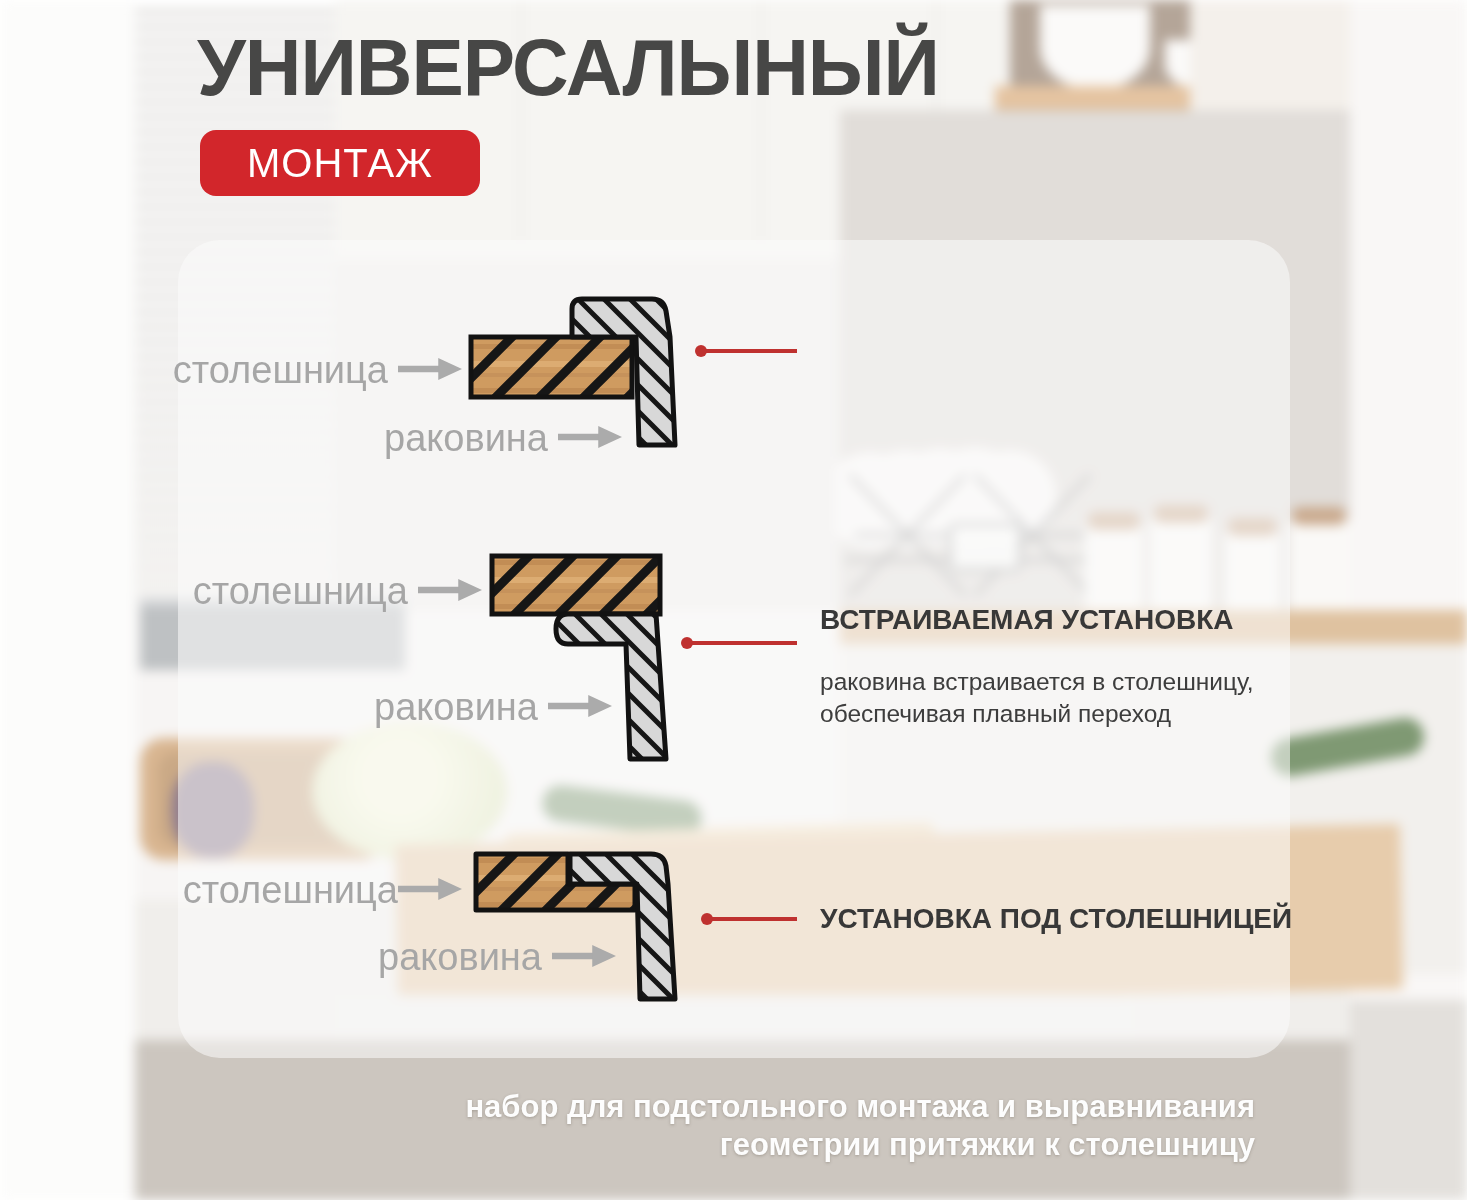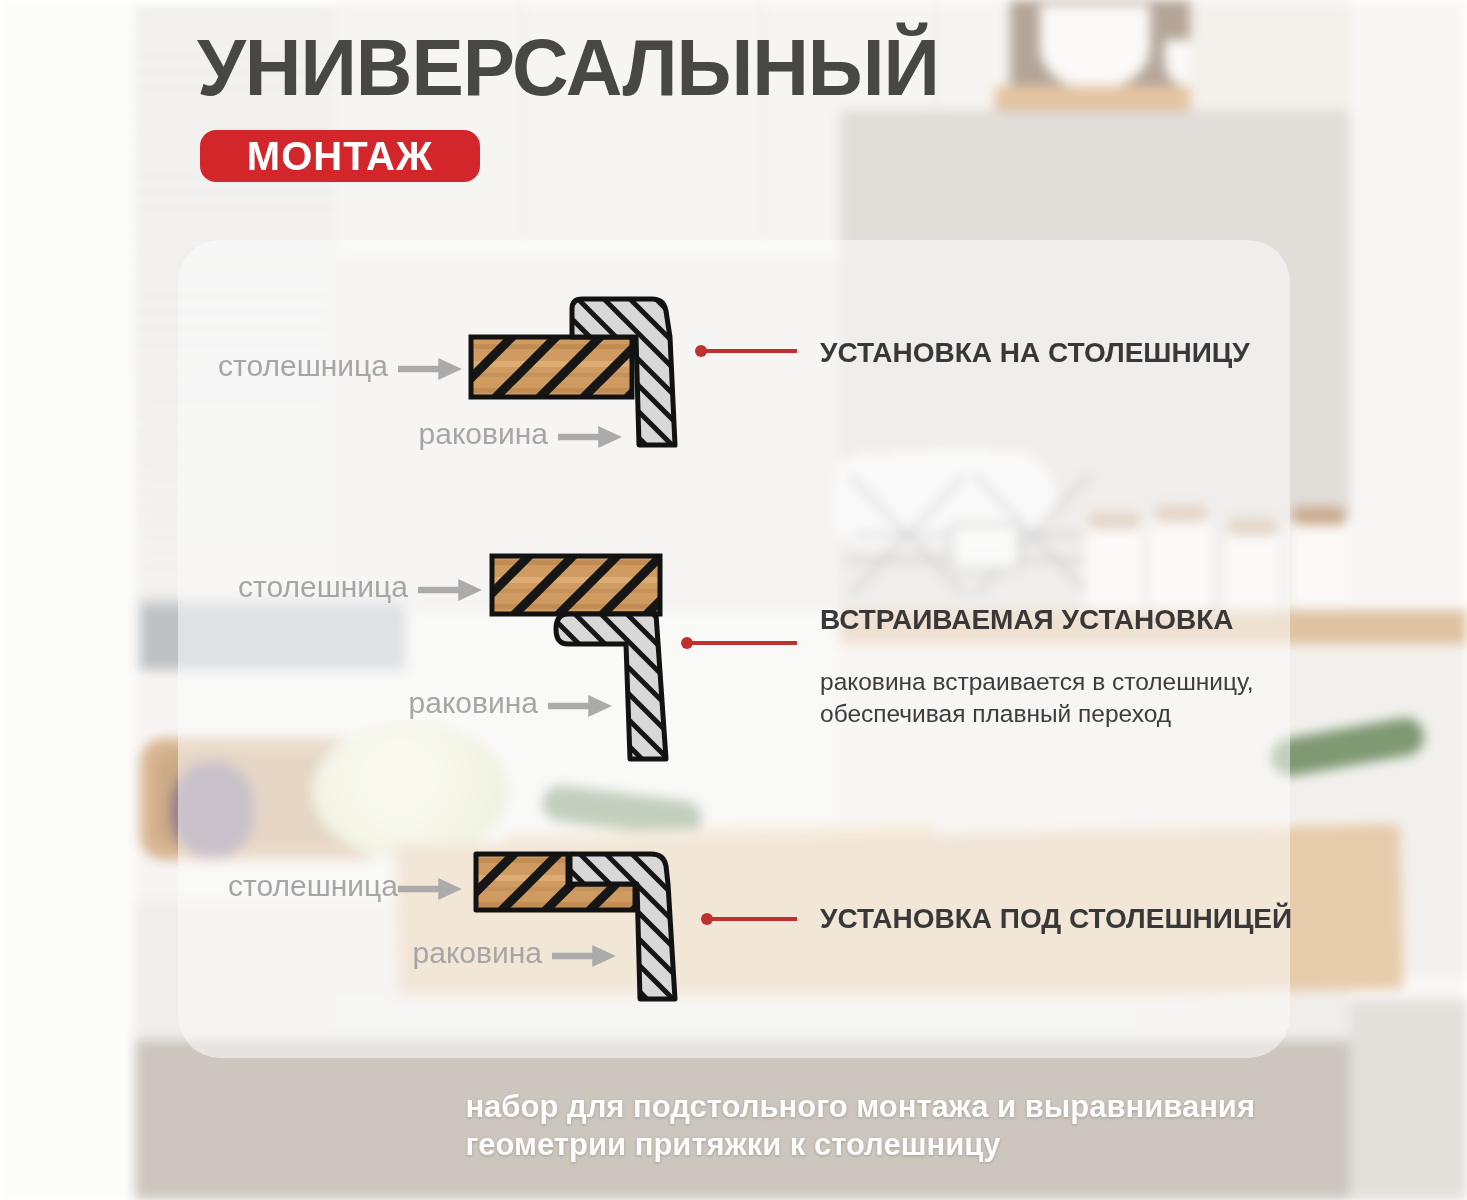--- a/index.html
+++ b/index.html
@@ -42,35 +42,35 @@
   .bg-board{left:505px;top:828px;width:430px;height:55px;background:#e9cb9c;transform:rotate(-1.5deg);border-radius:8px;}
   .bg-botcab{left:335px;top:995px;width:800px;height:205px;background:#e9e7e5;}
   .bg-botstrip{left:135px;top:1040px;width:1332px;height:160px;background:#b3aba0;}
   .bg-botright{left:1350px;top:1000px;width:117px;height:200px;background:#d6d1cb;}
   .bg-wash{inset:0;background:rgba(255,255,255,0.33);}
 
   
   .title{left:197px;top:22px;margin:0;font-size:80px;font-weight:bold;
     color:#474746;letter-spacing:-1px;transform:scaleX(0.98);transform-origin:left top;
     white-space:nowrap;}
-  .badge{left:200px;top:130px;width:280px;height:52px;border-radius:16px;
+  .badge{left:200px;top:130px;width:280px;height:66px;border-radius:16px;
     display:flex;align-items:center;justify-content:center;
-    font-size:40px;font-weight:bold;color:#ffffff;letter-spacing:1px;}
+    font-size:40px;font-weight:normal;color:#ffffff;letter-spacing:1px;}
   .panel{left:178px;top:240px;width:1112px;height:818px;border-radius:42px;
     background:rgba(252,252,252,0.55);}
 
-  .diag-label{font-size:30px;color:#a6a6a6;white-space:nowrap;}
+  .diag-label{font-size:38px;color:#a6a6a6;white-space:nowrap;}
   .gray-arrow{width:64px;height:26px;}
   .connector{height:4px;background:#bf312f;}
   .connector::before{content:"";position:absolute;left:-6px;top:-4px;width:12px;height:12px;
     border-radius:50%;background:#bf312f;}
   .sec-heading{font-size:28px;font-weight:bold;color:#383838;white-space:nowrap;}
   .sec-body{width:440px;font-size:24.5px;line-height:32px;color:#3d3d3d;}
 
-  .footer{right:212px;top:1088px;text-align:left;color:#fdfdfd;font-weight:bold;
+  .footer{right:212px;top:1088px;text-align:right;color:#fdfdfd;font-weight:bold;
     font-size:31px;line-height:38px;text-shadow:0 1px 3px rgba(90,80,70,.35);}
 </style>
 </head>
 <body>
 
 <div class="stage">
 
   <svg width="0" height="0" style="position:absolute" aria-hidden="true">
     <defs>
       <pattern id="pWood" width="44" height="44" patternUnits="userSpaceOnUse">
@@ -164,21 +164,20 @@
   <svg class="abs" style="left:468px;top:293px" width="230" height="165" viewBox="0 0 230 165">
     <rect x="3" y="44" width="161" height="60" fill="url(#pWood)" stroke="#121212" stroke-width="5"></rect>
     <path d="M114 6 H184 Q196 6 198 18 L202 44 L207 152 H171 L168 44 H104 V16 Q104 6 114 6 Z" fill="url(#pSteel)" stroke="#121212" stroke-width="5" stroke-linejoin="round"></path>
   </svg>
   <div class="abs diag-label" style="right:919px;top:417px">раковина</div>
   <svg class="abs gray-arrow" style="left:558px;top:424px" viewBox="0 0 70 26">
     <path d="M0 13 H46" stroke="#ababab" stroke-width="7"></path>
       <path d="M44 1 L70 13 L44 25 Z" fill="#ababab"></path>
   </svg>
   <div class="abs connector" style="left:701px;top:349px;width:96px"></div>
-  <div class="abs sec-heading" style="left:820px;top:337px">УСТАНОВКА НА СТОЛЕШНИЦУ</div>
 
   <div class="abs diag-label" style="right:1059px;top:570px">столешница</div>
   <svg class="abs gray-arrow" style="left:418px;top:577px" viewBox="0 0 70 26">
     <path d="M0 13 H46" stroke="#ababab" stroke-width="7"></path>
       <path d="M44 1 L70 13 L44 25 Z" fill="#ababab"></path>
   </svg>
   <svg class="abs" style="left:488px;top:553px" width="185" height="215" viewBox="0 0 185 215">
     <rect x="4" y="3" width="168" height="58" fill="url(#pWood)" stroke="#121212" stroke-width="5"></rect>
     <path d="M80 61 H168 L178 206 H142 L138 91 H80 Q68 91 68 76 Q68 61 80 61 Z" fill="url(#pSteel)" stroke="#121212" stroke-width="5" stroke-linejoin="round"></path>
   </svg>

